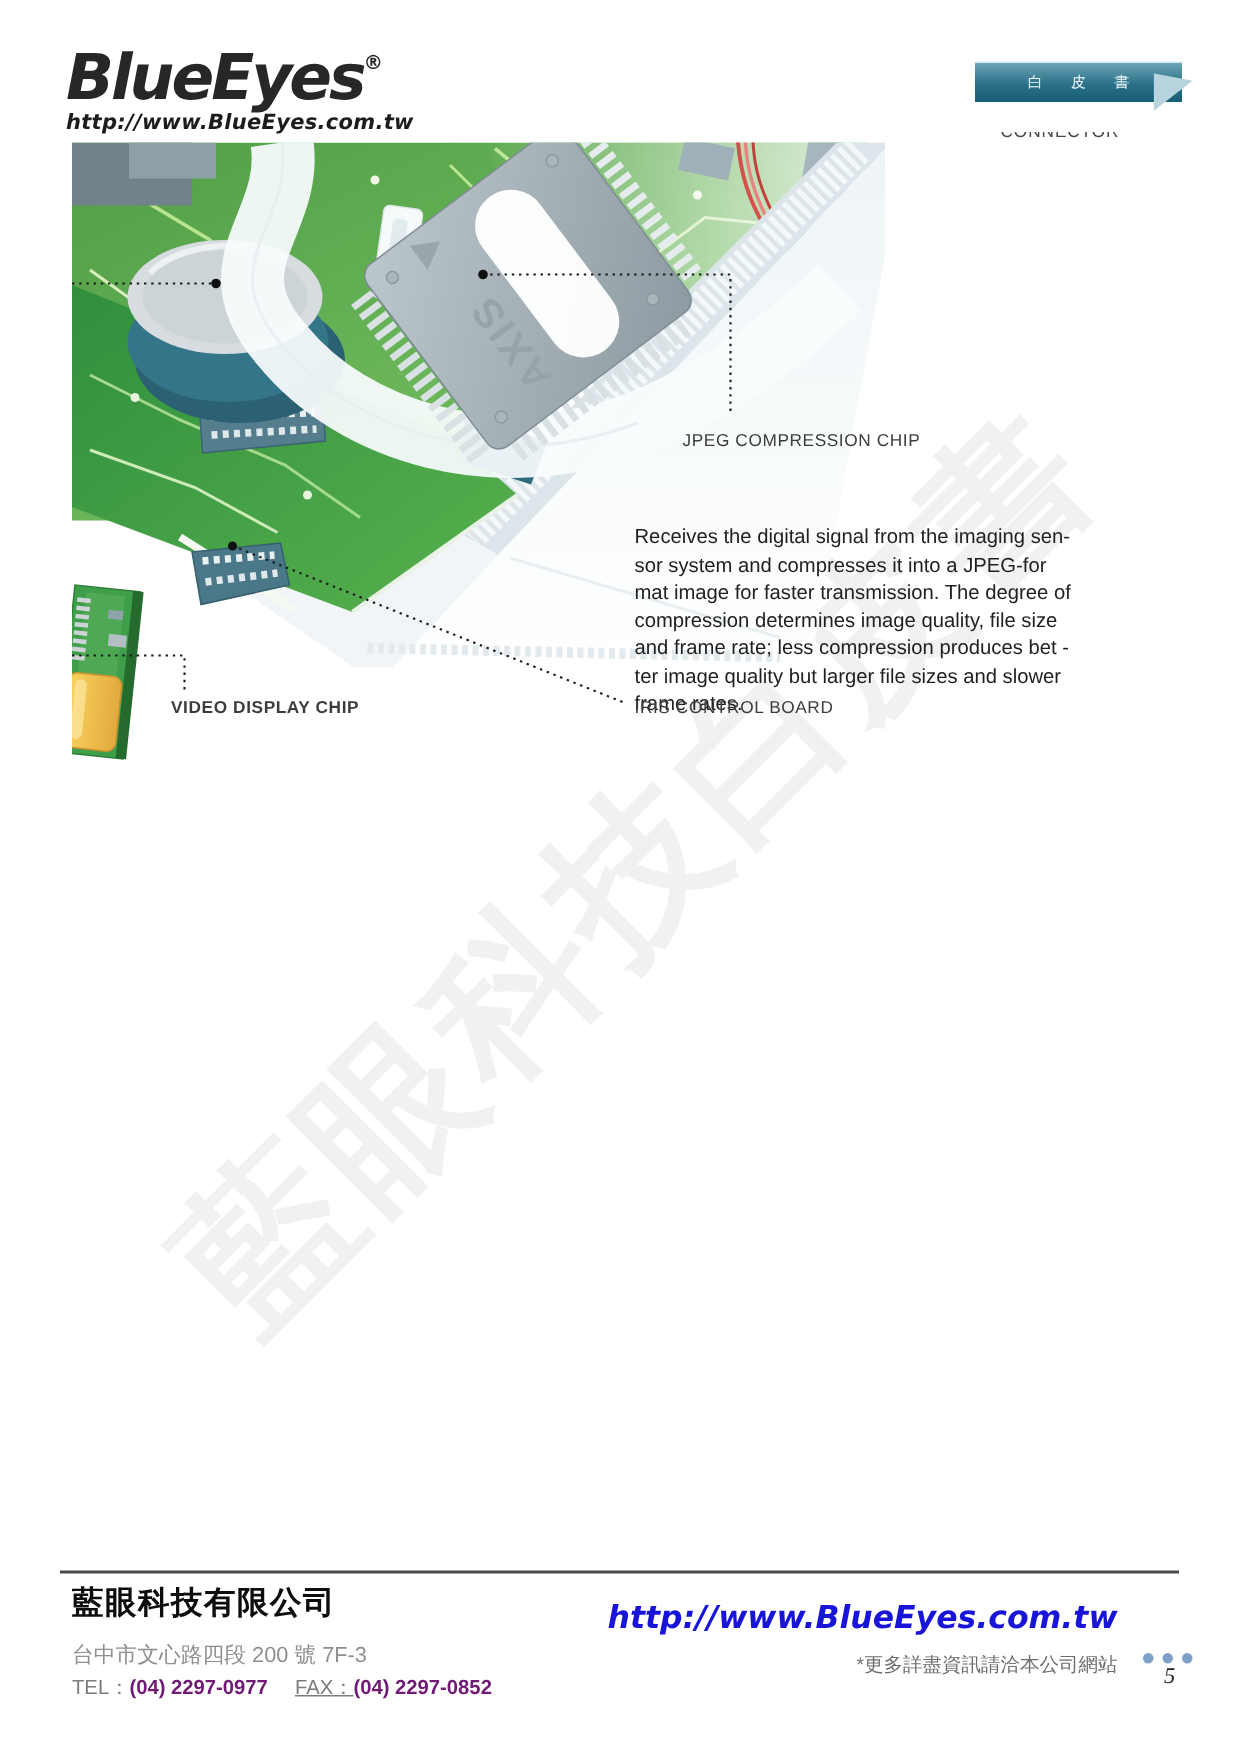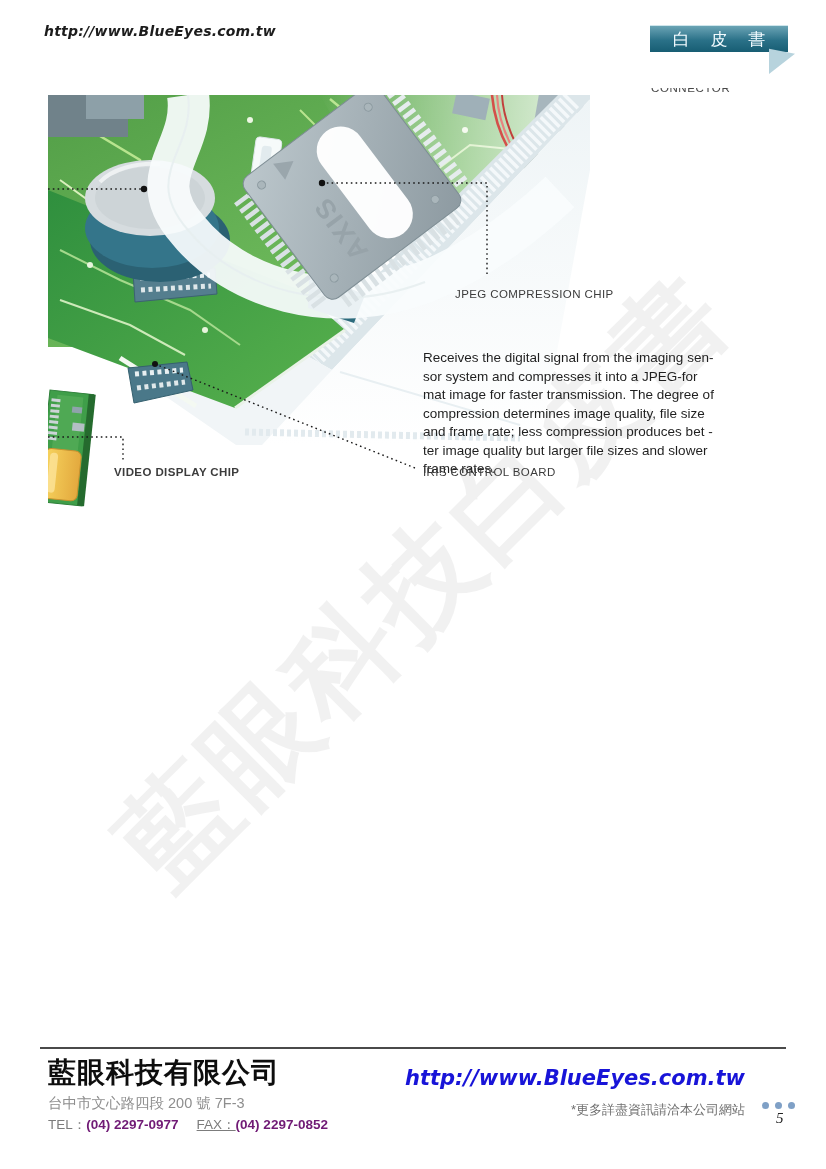--- a/index.html
+++ b/index.html
@@ -6,30 +6,30 @@
   .page{position:relative;width:826px;height:1169px;background:#fff;overflow:hidden;
         font-family:"Liberation Sans",sans-serif;}
 
   
   .logo-wrap{position:absolute;left:44px;top:22px;}
   .logo-main{font-family:"DejaVu Sans",sans-serif;font-weight:bold;font-style:italic;
              font-size:42px;letter-spacing:-2px;color:#272727;line-height:42px;}
   .logo-reg{font-size:13px;font-style:normal;vertical-align:20px;letter-spacing:0;}
   .logo-url{font-family:"DejaVu Sans",sans-serif;font-weight:bold;font-style:italic;
             font-size:14px;color:#1c1c1c;margin-top:1px;letter-spacing:0.2px;}
-  .badge{position:absolute;left:650px;top:25px;width:138px;height:27px;
+  .badge{position:absolute;left:650px;top:41px;width:138px;height:27px;
          background:linear-gradient(180deg,#6ba4b5 0%,#2a7188 55%,#175d73 100%);
          border-top:1px solid #cfe6ec;display:flex;align-items:center;justify-content:center;
-         color:#f2fbff;font-size:17px;letter-spacing:8px;padding-left:8px;box-sizing:border-box;}
+         color:#f2fbff;font-size:10px;letter-spacing:8px;padding-left:8px;box-sizing:border-box;}
   .badge-swoosh{position:absolute;left:769px;top:46px;width:26px;height:28px;background:#b7d3dd;
          clip-path:polygon(0 10%,100% 28%,0 100%);}
 
   
   .clipped-label{position:absolute;left:651px;top:88px;width:100px;height:10px;overflow:hidden;}
-  .clipped-label span{display:block;margin-top:-6px;font-size:11.5px;letter-spacing:0.6px;color:#474747;}
+  .clipped-label span{display:block;margin-top:-6px;font-size:11.5px;letter-spacing:0.6px;color:#474747;margin-left:16px;}
 
   
   .diagram-svg{position:absolute;left:48px;top:95px;width:542px;height:415px;}
 
   
   .callout-title{position:absolute;font-size:11.5px;color:#3c3c3c;letter-spacing:0.4px;}
   .callout-body{position:absolute;font-size:13.5px;color:#1f1f1f;line-height:18.5px;
                 white-space:pre-line;}
   .t-jpeg{left:423px;top:288px;margin-left:32px;}
   .b-jpeg{left:423px;top:305px;width:355px;margin-top:44px;}
@@ -38,21 +38,21 @@
   .t-iris{left:423px;top:466px;text-align:center;}
   .b-iris{left:421px;top:485px;width:360px;}
 
   
   .watermark{position:absolute;left:-15px;top:505px;width:880px;text-align:center;
              font-size:110px;font-weight:bold;letter-spacing:5px;color:rgba(0,0,0,0.055);
              transform:rotate(-45deg);white-space:nowrap;pointer-events:none;}
 
   
   .footer-rule{position:absolute;left:40px;top:1047px;width:746px;height:1.5px;background:#4a4a4a;}
-  .footer-company{position:absolute;left:48px;top:1054px;font-size:28px;font-weight:bold;
+  .footer-company{position:absolute;left:48px;top:1054px;font-size:21px;font-weight:bold;
                   color:#0d0d0d;letter-spacing:1px;}
   .footer-address{position:absolute;left:48px;top:1094px;font-size:14.5px;color:#8e8e8e;text-align:center;}
   .footer-telfax{position:absolute;left:48px;top:1116px;font-size:13.5px;color:#7c7c7c;}
   .footer-telfax .num{color:#701a75;font-weight:bold;}
   .footer-telfax .faxlbl{margin-left:18px;text-decoration:underline;}
   .footer-url{position:absolute;right:81px;top:1066px;font-family:"DejaVu Sans",sans-serif;
               font-size:21px;font-weight:bold;font-style:italic;color:#1814d8;}
   .footer-note{position:absolute;right:81px;top:1101px;font-size:13px;color:#6e6e6e;}
   .footer-dots{position:absolute;left:762px;top:1102px;display:flex;gap:6px;}
   .footer-dots i{width:7px;height:7px;border-radius:50%;background:#7fa0c6;display:block;}
@@ -60,20 +60,21 @@
                font-style:italic;font-size:15px;color:#222;}
 </style>
 </head>
 <body>
 
 <div class="page">
 
   <div class="watermark">藍眼科技白皮書</div>
 
   <div class="logo-wrap">
+    <div class="logo-main"><span>BlueEyes</span><span class="logo-reg">®</span></div>
     <div class="logo-url">http://www.BlueEyes.com.tw</div>
   </div>
 
   <div class="badge">白 皮 書</div>
   <div class="badge-swoosh"></div>
 
   <div class="clipped-label">
     <span>CONNECTOR</span>
   </div>
 

